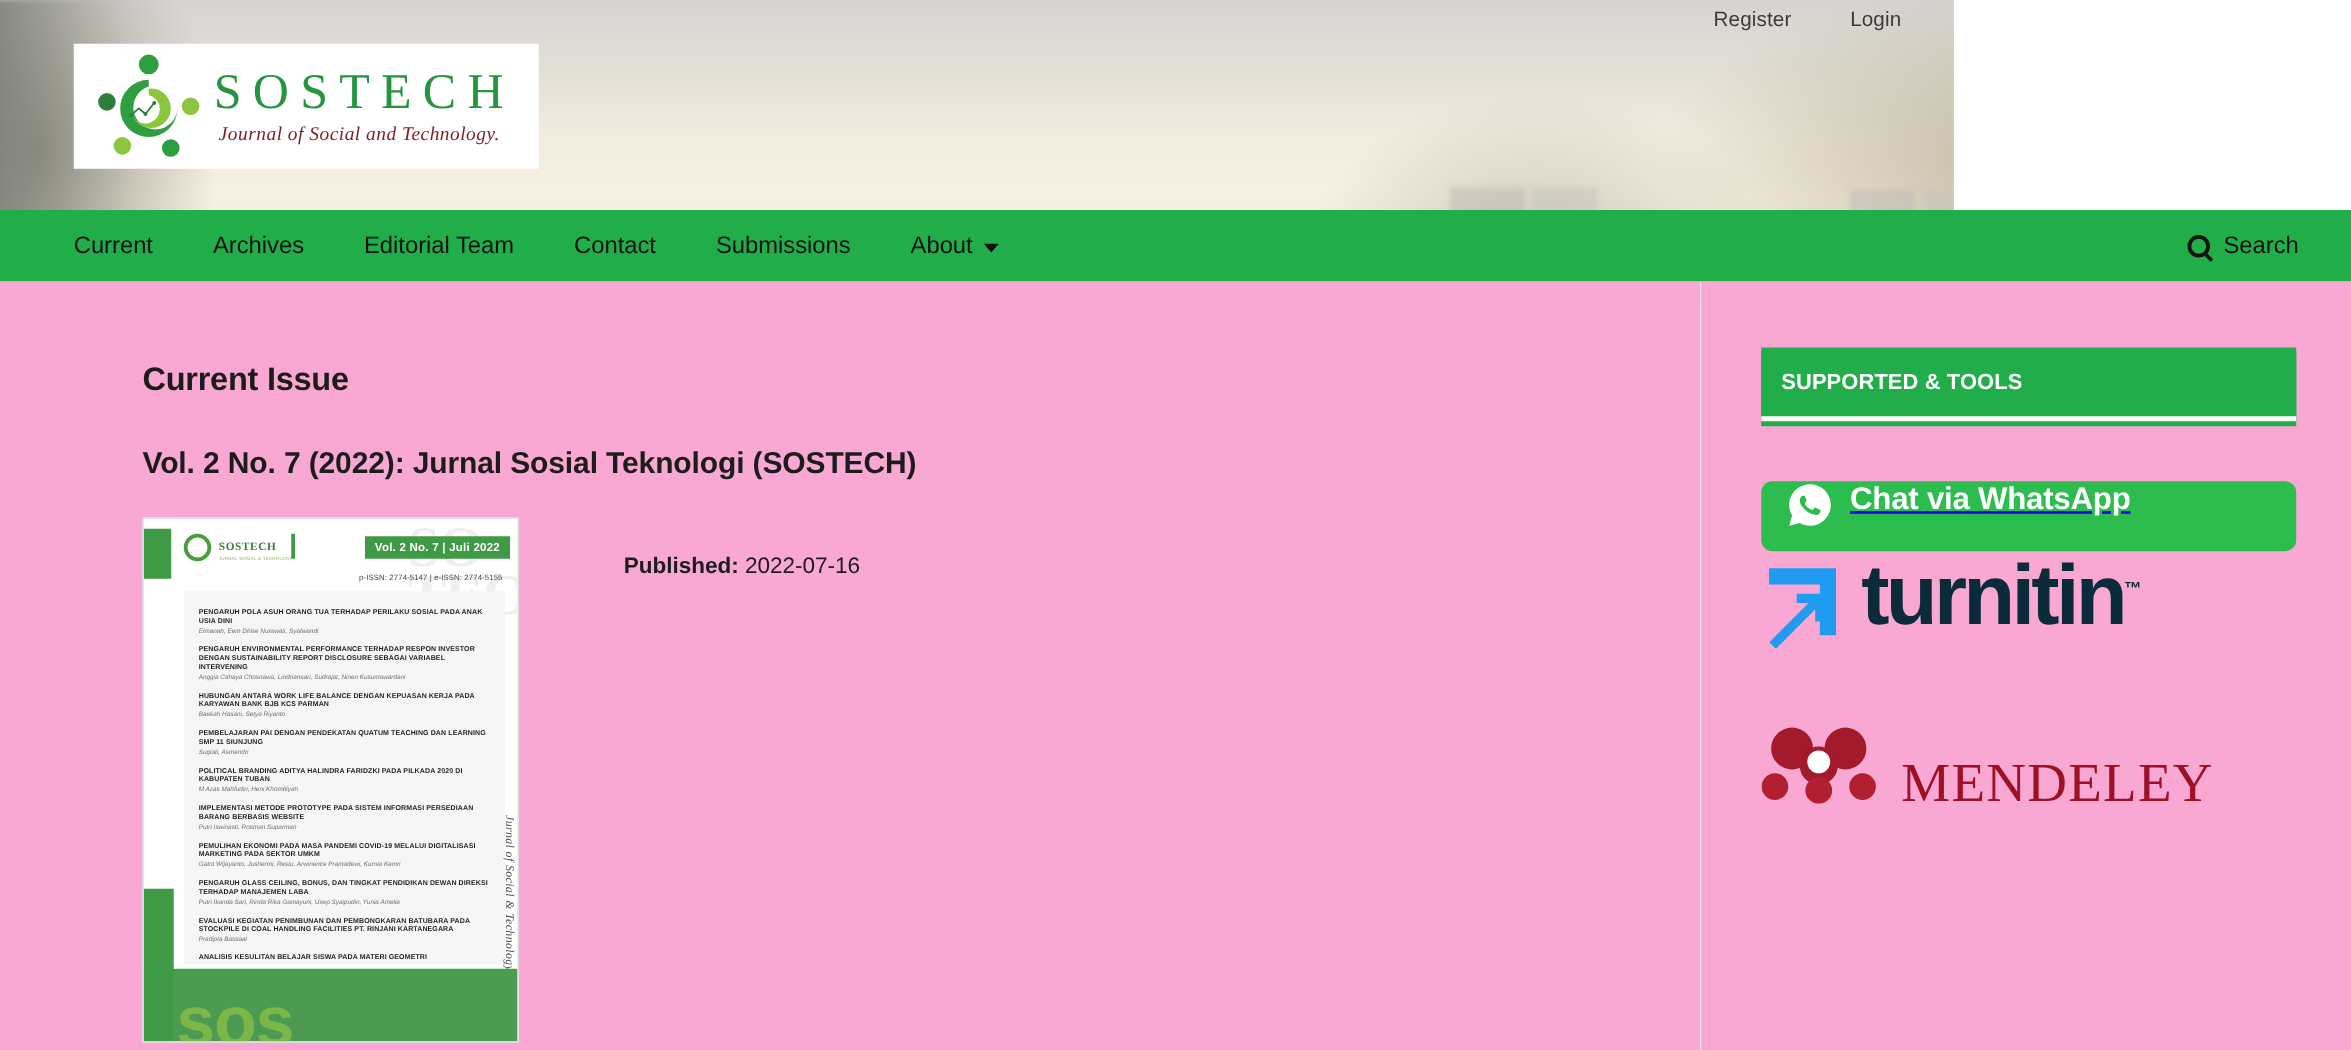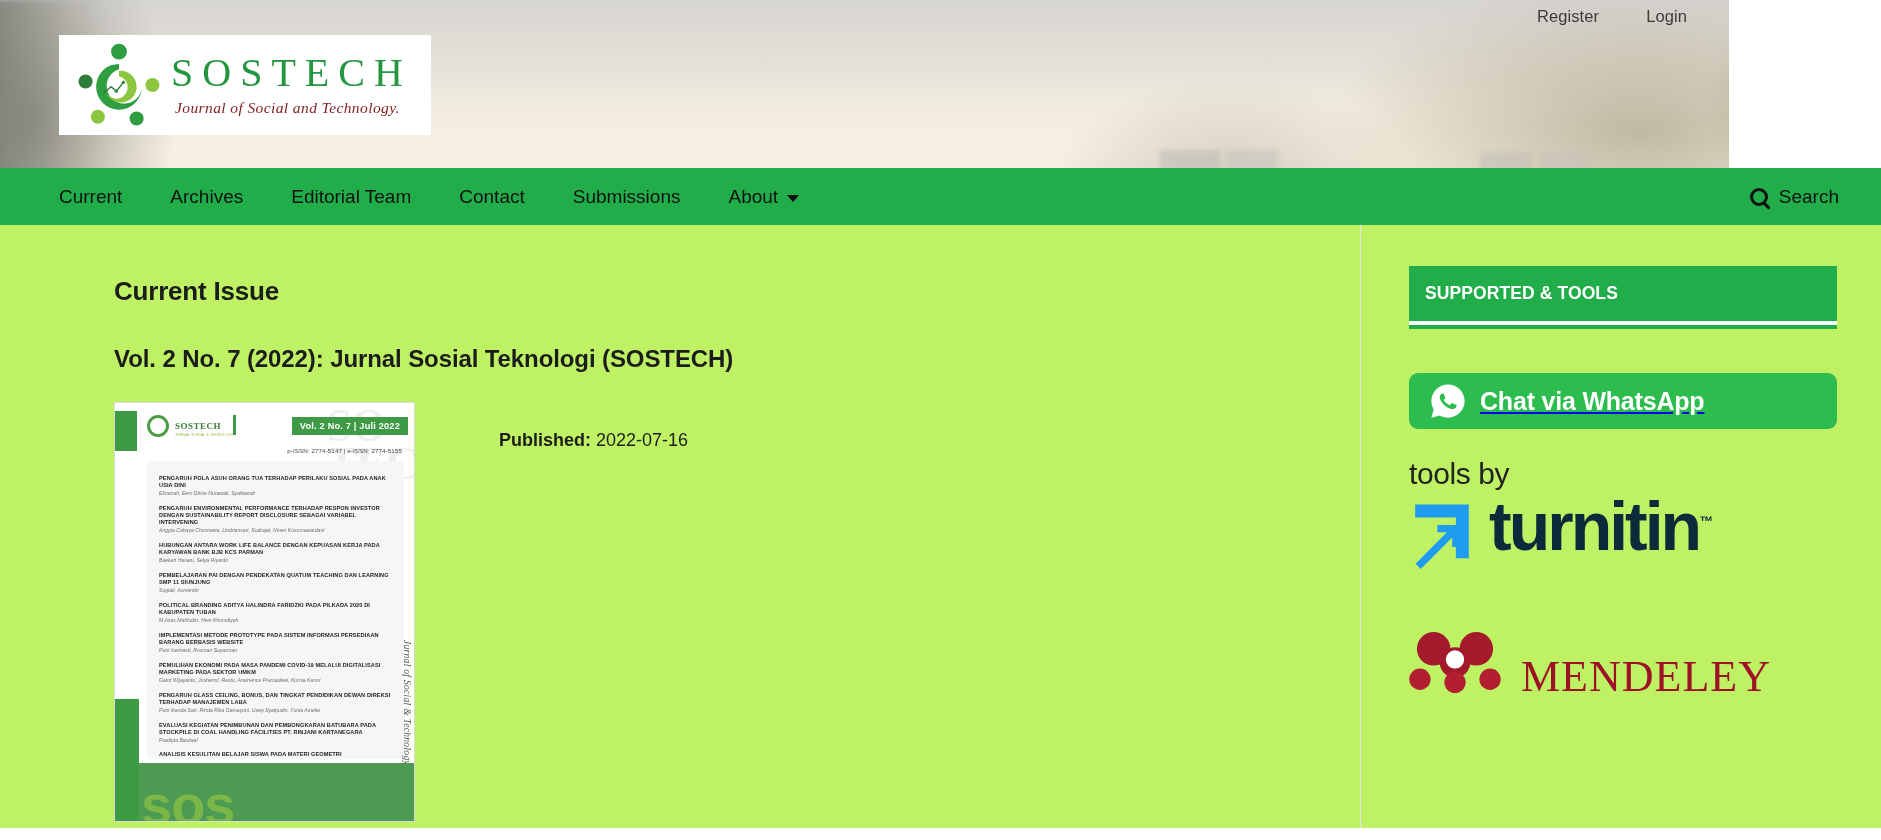--- a/index.html
+++ b/index.html
@@ -6,21 +6,21 @@
   html, body {
     width:1881px; height:840px;
     font-family:"Liberation Sans", sans-serif;
     background:#ffffff;
     overflow:hidden;
   }
 
   
   .header-wrap {
     position:relative;
-    width:1729px;
+    width:1563px;
     height:200px;
     overflow:hidden;
     background:
       radial-gradient(ellipse 420px 200px at 1640px 130px, rgba(150,140,110,.55) 0%, rgba(170,160,130,.15) 58%, rgba(0,0,0,0) 75%),
       radial-gradient(ellipse 260px 170px at 1230px 195px, rgba(160,155,140,.45) 0%, rgba(0,0,0,0) 70%),
       radial-gradient(ellipse 180px 240px at 30px 120px, rgba(110,112,100,.75) 0%, rgba(150,150,140,.25) 60%, rgba(0,0,0,0) 80%),
       linear-gradient(to bottom, #d6d4d2 0%, #e3dfd6 28%, #f2ece0 55%, #f7f0e2 78%, #f3ecdf 100%),
       linear-gradient(to right, #b9b8b6 0%, #d9d6cf 14%, #efeadf 36%, #f8f2e4 62%, #f0e8d8 86%, #e8dfcc 100%);
     filter:none;
   }
@@ -106,23 +106,23 @@
   .nav-search{
     margin-left:auto; margin-right:42px;
     display:flex; align-items:center; gap:11px;
     font-size:19px; color:#111; text-decoration:none;
   }
   .mag{ width:18px;height:18px;border:3px solid #111;border-radius:50%; position:relative; display:inline-block;}
   .mag::after{content:"";position:absolute;width:3px;height:9px;background:#111;right:-3px;bottom:-7px;transform:rotate(-45deg);border-radius:2px;}
 
   
   .page{
-    position:absolute; left:0; top:213px;
+    position:absolute; left:0; top:225px;
     width:1881px; height:615px;
-    background:#bef264;
+    background:#f9a8d4;
     display:flex;
   }
   .page-inner{
     width:1881px; display:flex;
   }
   .main-col{
     width:1361px; min-width:1361px;
     border-right:1px solid #e2e2e2;
     padding:63px 0 0 114px;
   }
@@ -202,21 +202,21 @@
     background:#22ad4b; color:#ffffff;
     font-size:17.5px; font-weight:700; letter-spacing:.1px;
     padding:17px 0 17px 16px;
     border-bottom:4px solid #ffffff;
     box-shadow:0 4px 0 0 #22ad4b;
     margin-bottom:10px;
   }
   .wa-btn{
     margin-top:48px;
     background:#2dbd4e; border-radius:9px;
-    height:56px; display:flex; align-items:center; gap:13px;
+    height:56px; display:flex; gap:13px;
     padding-left:20px;
   }
   .wa-icon{ width:38px;height:38px; flex:0 0 auto;}
   .wa-label{ color:#ffffff; font-size:25px; font-weight:700; letter-spacing:-.2px;}
   .tools-by{
     margin-top:28px;
     font-size:30px; color:#222; letter-spacing:-.4px;
   }
   .turnitin{ margin-top:8px; display:flex; align-items:flex-start; gap:14px;}
   .tn-mark{ width:66px; height:74px; flex:0 0 auto;}
@@ -386,21 +386,20 @@
     <a class="wa-btn" href="#">
       <span class="wa-icon">
         <svg viewBox="0 0 48 48" width="38" height="38" aria-hidden="true">
           <path d="M24 3C12.4 3 3 12.4 3 24c0 3.9 1.1 7.5 2.9 10.6L3 45l10.7-2.8C16.7 43.9 20.2 45 24 45c11.6 0 21-9.4 21-21S35.6 3 24 3z" fill="#ffffff"></path>
           <path d="M33.1 28.3c-.5-.3-3-1.5-3.5-1.6-.5-.2-.8-.3-1.1.2-.3.5-1.3 1.6-1.6 1.9-.3.3-.6.4-1.1.1-.5-.3-2.1-.8-4.1-2.5-1.5-1.3-2.5-3-2.8-3.5-.3-.5 0-.8.2-1 .2-.2.5-.6.8-.9.3-.3.3-.5.5-.9.2-.3.1-.6 0-.9-.2-.3-1.1-2.7-1.5-3.7-.4-.9-.8-.8-1.1-.8h-1c-.3 0-.9.1-1.4.6-.5.5-1.8 1.8-1.8 4.3s1.9 5 2.1 5.3c.3.3 3.7 5.7 9 7.8 4.4 1.7 5.3 1.4 6.3 1.3 1-.1 3-1.2 3.4-2.4.4-1.2.4-2.2.3-2.4-.1-.3-.5-.4-1-.7z" fill="#2dbd4e"></path>
         </svg>
       </span>
       <span class="wa-label">Chat via WhatsApp</span>
     </a>
 
-    <div class="tools-by">tools by</div>
 
     <div class="turnitin">
       <span class="tn-mark">
         <svg viewBox="0 0 70 80" width="66" height="74" aria-hidden="true">
           <path d="M6 6 h58 v58 h-14 v-44 h-44 z" fill="#1f9cf0"></path>
           <path d="M12 70 L48 34 M34 32 h16 v16" stroke="#1f9cf0" stroke-width="8" fill="none" stroke-linecap="square"></path>
         </svg>
       </span>
       <span class="tn-word"><span>turnitin</span><span class="tn-tm">™</span></span>
     </div>

